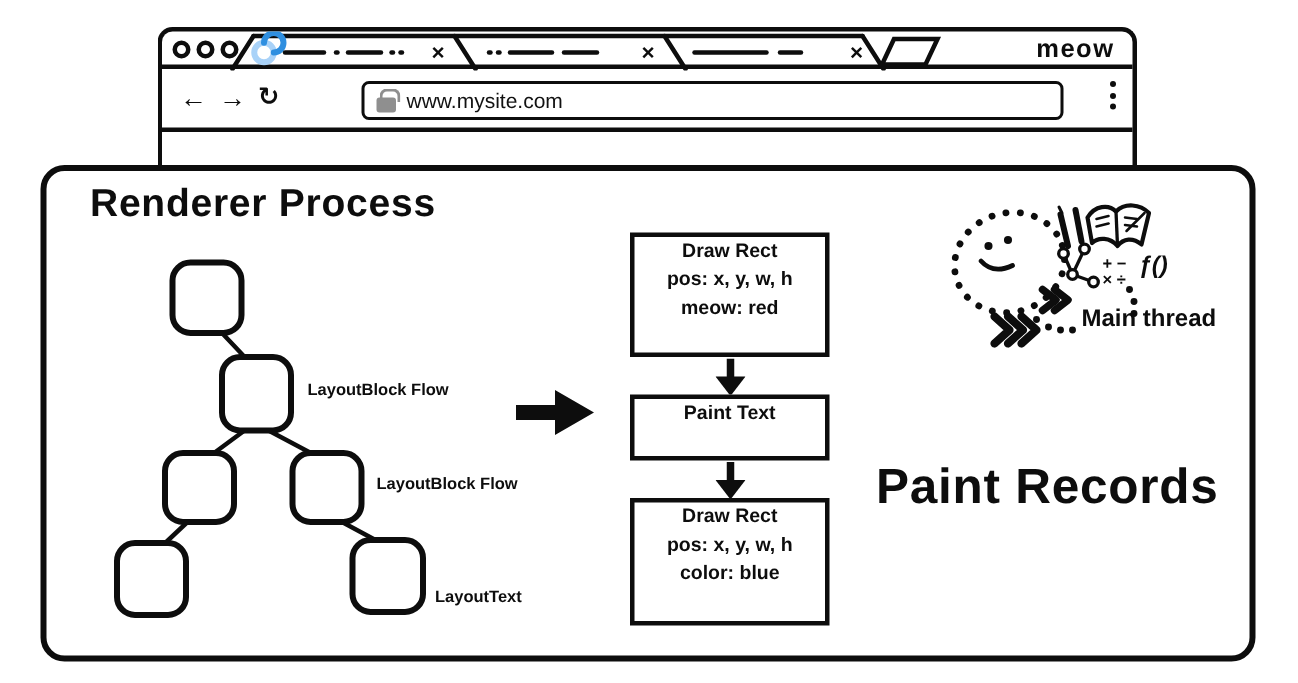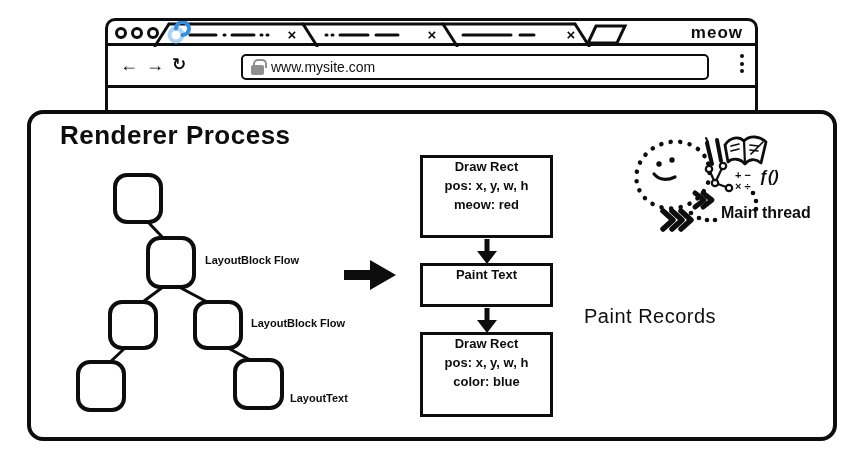--- a/index.html
+++ b/index.html
@@ -60,21 +60,21 @@
     display:flex; flex-direction:column; align-items:center; 
     font-size:13px; font-weight:700; line-height:1.45; text-align:center;
   }
   .paint-box-1 { top:155px; height:83px; }
   .paint-box-2 { top:263px; height:44px; }
   .paint-box-3 { top:332px; height:85px; }
   .down-arrow-svg { position:absolute; left:477px; }
   .down-arrow-1 { top:239px; }
   .down-arrow-2 { top:308px; }
 
-  .paint-records-heading { position:absolute; left:584px; top:305px; font-size:20px; font-weight:400; letter-spacing:0.5px; }
+  .paint-records-heading { position:absolute; left:584px; top:305px; font-size:33px; font-weight:700; letter-spacing:0.5px; }
 
   .main-thread-svg { position:absolute; left:633px; top:133px; }
   .main-thread-label { position:absolute; left:721px; top:204px; font-size:16px; font-weight:700; }
 </style>
 </head>
 <body>
 
 <div id="canvas">
 
   <div class="browser-window">

